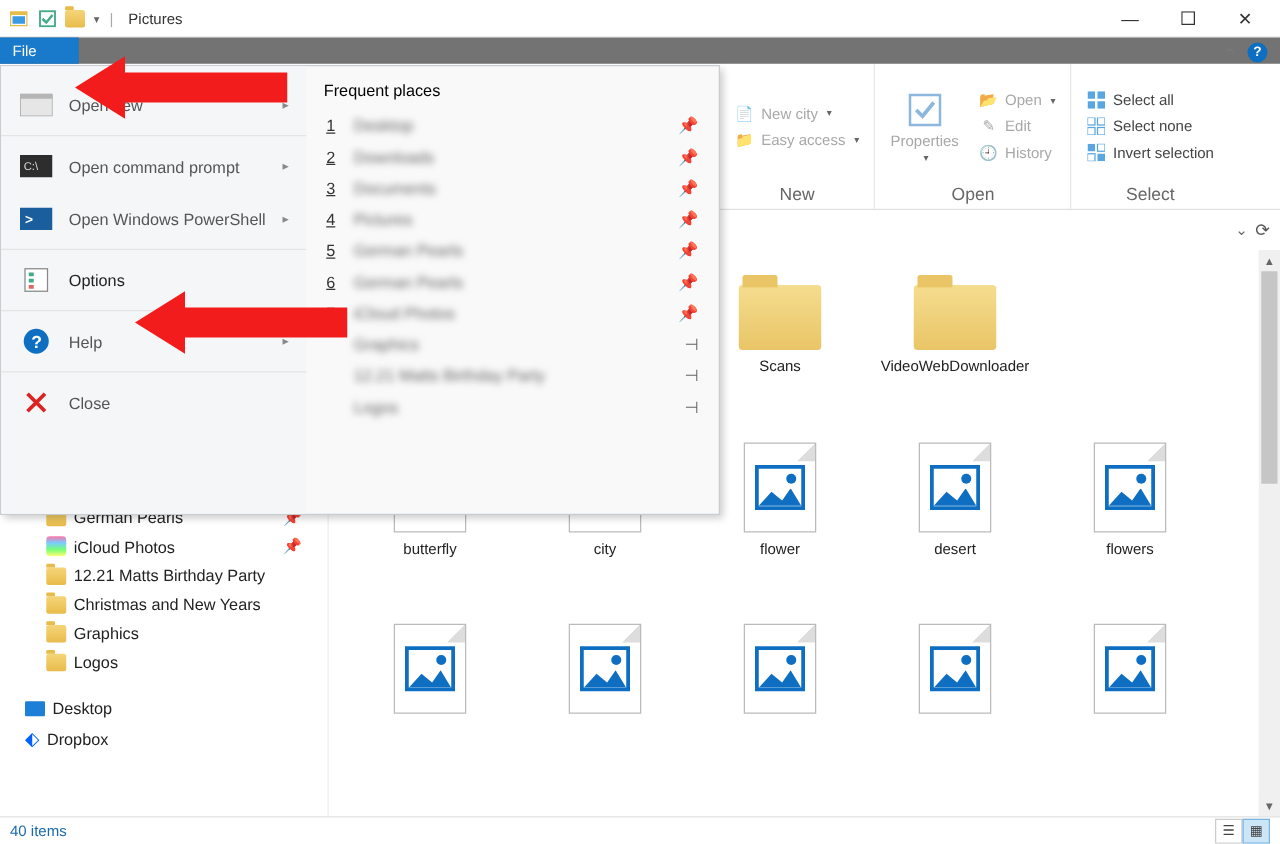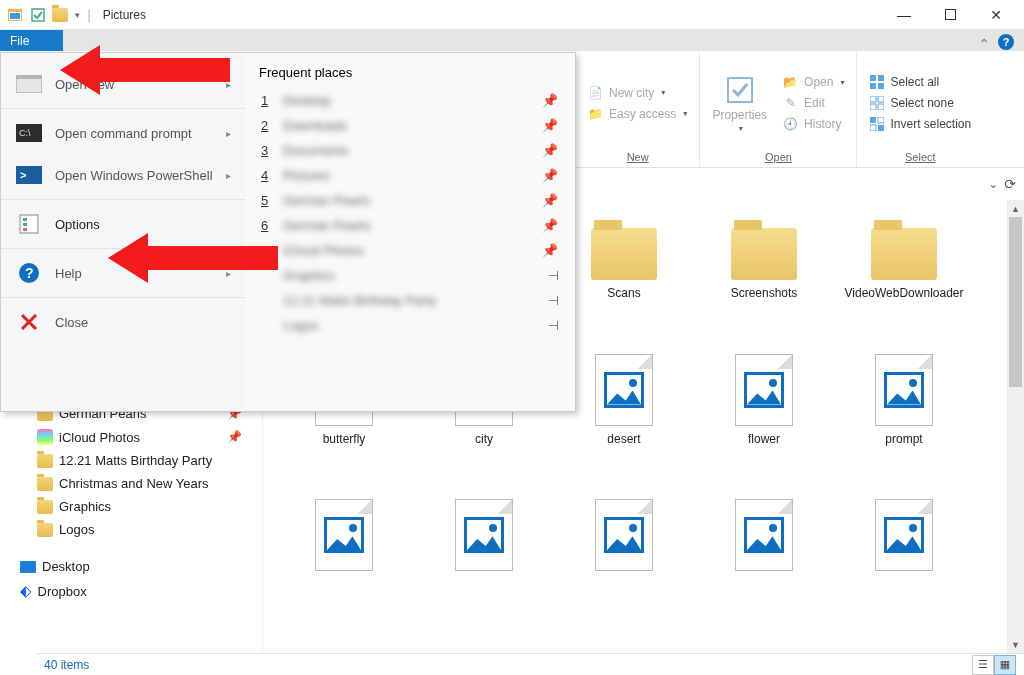--- a/index.html
+++ b/index.html
@@ -4,26 +4,26 @@
 <style>
 * { box-sizing: border-box; margin: 0; padding: 0; font-family: "Segoe UI", Tahoma, sans-serif; }
 body { width: 1024px; height: 675px; background: #fff; position: relative; overflow: hidden; font-size: 12px; }
 
 .titlebar { height: 30px; display: flex; align-items: center; padding: 0 5px; border-bottom: 1px solid #e5e5e5; }
 .titlebar .icon16 { width: 16px; height: 16px; margin: 0 3px; display:flex; align-items:center; justify-content:center; }
 .titlebar .title { margin-left: 8px; font-size: 12px; color: #333; }
 .titlebar .spacer { flex: 1; }
 .winbtn { width: 46px; height: 30px; display: flex; align-items: center; justify-content: center; color: #333; font-size: 14px; }
 
-.ribbonrow { height: 21px; background: #e5e5e5; position: relative; }
+.ribbonrow { height: 21px; background: #737373; position: relative; }
 .file-tab { position: absolute; left: 0; top: 0; width: 63px; height: 21px; background: #1979ca; color: #fff; display: flex; align-items: center; padding-left: 10px; font-size: 12px; }
 
 .ribbon { height: 117px; display: flex; border-bottom: 1px solid #e1e1e1; }
 .ribbon-group { border-right: 1px solid #e8e8e8; padding: 4px 8px 2px; display: flex; flex-direction: column; align-items: center; justify-content: space-between; height: 100%; }
-.ribbon-group-label { font-size: 11px; color: #666; text-align: left; padding-bottom: 2px; text-decoration: underline; }
+.ribbon-group-label { font-size: 14px; color: #666; text-align: left; padding-bottom: 2px; }
 .ribbon-top { flex: 1; display: flex; align-items: center; gap: 8px; }
 .rstack { display: flex; flex-direction: column; gap: 3px; }
 .ritem { display: flex; align-items: center; gap: 5px; font-size: 12px; color: #444; padding: 1px 4px; white-space: nowrap; }
 .ritem.disabled { color: #a8a8a8; }
 .rbig { display: flex; flex-direction: column; align-items: center; gap: 2px; font-size: 12px; color: #444; padding: 2px 4px; }
 .ricon { width: 16px; height: 16px; display:inline-flex; align-items:center; justify-content:center; }
 .ricon-big { width: 32px; height: 32px; display:flex; align-items:center; justify-content:center; }
 .chev { font-size: 8px; color: #666; margin-left: 2px; }
 
 .addrbar { height: 32px; display: flex; align-items: center; padding: 3px 8px; gap: 6px; }
@@ -45,21 +45,21 @@
 .file-big { width: 58px; height: 72px; border: 1px solid #bbb; background: #fff; display:flex; align-items:center; justify-content:center; position:relative; }
 .file-big::after { content:''; position:absolute; top:0; right:0; width:14px; height:14px; background:linear-gradient(135deg,transparent 49%,#ddd 50%); }
 .img-glyph { width: 40px; height: 36px; border: 3px solid #0e6fc2; position: relative; }
 .img-glyph::before { content:''; position:absolute; top:4px; right:4px; width:8px; height:8px; background:#0e6fc2; border-radius:50%; }
 .img-glyph::after { content:''; position:absolute; bottom:0; left:0; right:0; height:14px; background:#0e6fc2; clip-path: polygon(0 100%,30% 20%,55% 70%,75% 0,100% 100%); }
 
 .vscroll { position: absolute; right: 0; top: 200px; bottom: 22px; width: 17px; background: #f0f0f0; }
 .vscroll .btn { height: 17px; background: #f0f0f0; display:flex; align-items:center; justify-content:center; color:#666; font-size:9px; }
 .vscroll .thumb { position:absolute; top:17px; left:2px; right:2px; height:170px; background:#c6c6c6; }
 
-.statusbar { position: absolute; left: 0; right: 0; bottom: 0; height: 22px; border-top: 1px solid #e1e1e1; display: flex; align-items: center; padding: 0 8px; font-size: 12px; color: #1968b3; margin-left: 36px; }
+.statusbar { position: absolute; left: 0; right: 0; bottom: 0; height: 22px; border-top: 1px solid #e1e1e1; display: flex; align-items: center; padding: 0 8px; font-size: 12px; color: #1968b3; }
 
 .filemenu { position: absolute; left: 0; top: 52px; width: 576px; height: 360px; background: #f9f9f9; border: 1px solid #c7cdd1; box-shadow: 3px 3px 6px rgba(0,0,0,0.2); display: flex; z-index: 50; }
 .filemenu-left { width: 244px; padding: 10px 0; background: #f5f6f7; }
 .fm-item { display: flex; align-items: center; gap: 12px; padding: 10px 14px; font-size: 13px; color: #555; }
 .fm-item .arr { margin-left: auto; color: #888; font-size: 10px; }
 .fm-item.opt { color: #222; }
 .fm-sep { height: 1px; background: #e4e4e4; margin: 3px 0; }
 .fm-ico { width: 28px; height: 22px; display:flex; align-items:center; justify-content:center; }
 .filemenu-right { flex: 1; padding: 8px 14px; }
 .fp-title { font-weight: 400; font-size: 13px; padding: 4px 0 8px; }
@@ -254,56 +254,52 @@
       </div>
   </div>
   <div class="content">
     <div class="grid" id="content-grid">
         <div class="item" style="margin-left: 300px;">
           <div class="folder-big"></div>
           <div class="lbl">Scans</div>
         </div>
         <div class="item">
           <div class="folder-big"></div>
-          <div class="lbl">Screenshots</div>
-        </div>
-        <div class="item">
-          <div class="folder-big"></div>
           <div class="lbl">VideoWebDownloader</div>
         </div>
         <div style="flex-basis: 100%; height: 0px;"></div>
         <div class="item" style="margin-left: 20px;">
           <div class="file-big">
             <div class="img-glyph"></div>
           </div>
           <div class="lbl">butterfly</div>
         </div>
         <div class="item">
           <div class="file-big">
             <div class="img-glyph"></div>
           </div>
           <div class="lbl">city</div>
         </div>
         <div class="item">
           <div class="file-big">
             <div class="img-glyph"></div>
           </div>
+          <div class="lbl">flower</div>
+        </div>
+        <div class="item">
+          <div class="file-big">
+            <div class="img-glyph"></div>
+          </div>
           <div class="lbl">desert</div>
         </div>
         <div class="item">
           <div class="file-big">
             <div class="img-glyph"></div>
           </div>
-          <div class="lbl">flower</div>
-        </div>
-        <div class="item">
-          <div class="file-big">
-            <div class="img-glyph"></div>
-          </div>
-          <div class="lbl">prompt</div>
+          <div class="lbl">flowers</div>
         </div>
         <div style="flex-basis: 100%; height: 0px;"></div>
         <div class="item" style="margin-left: 20px;">
           <div class="file-big">
             <div class="img-glyph"></div>
           </div>
           <div class="lbl"></div>
         </div>
         <div class="item">
           <div class="file-big">

